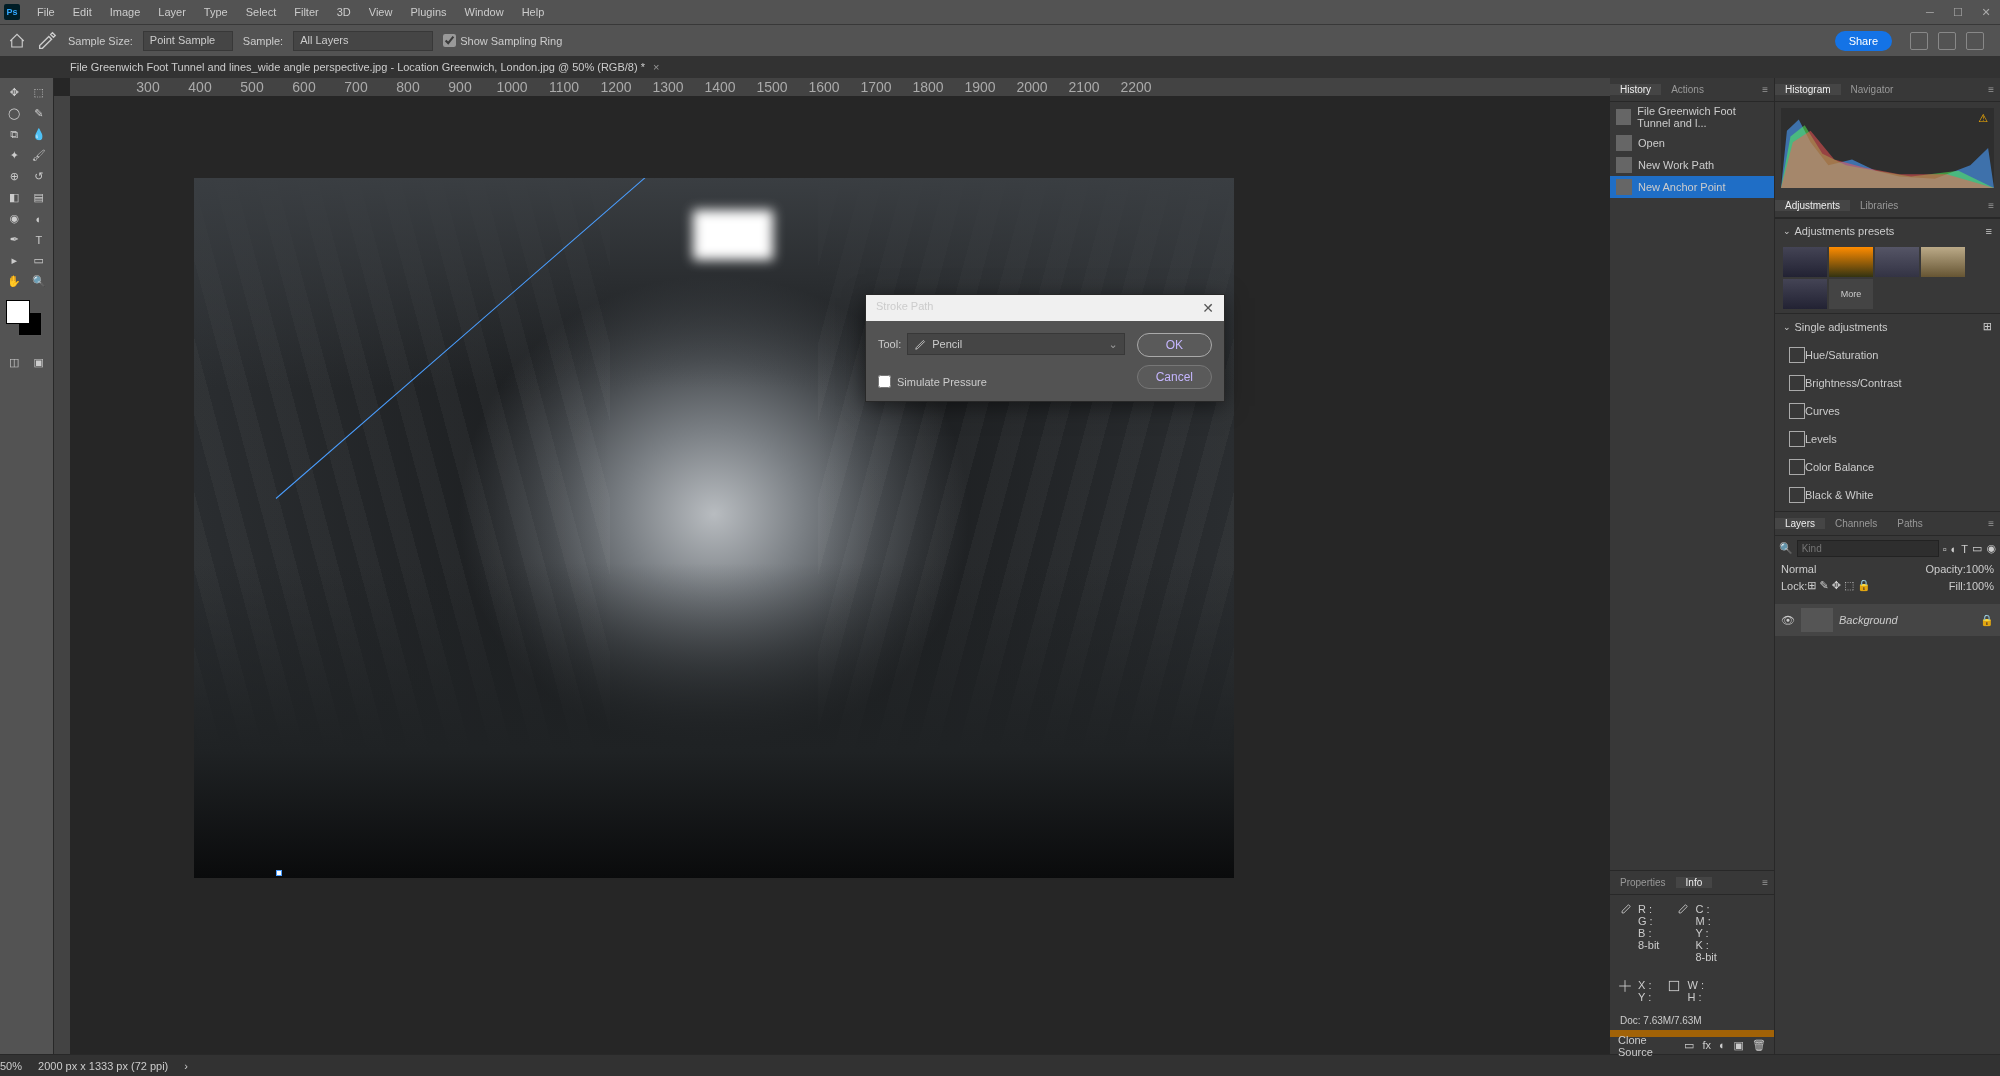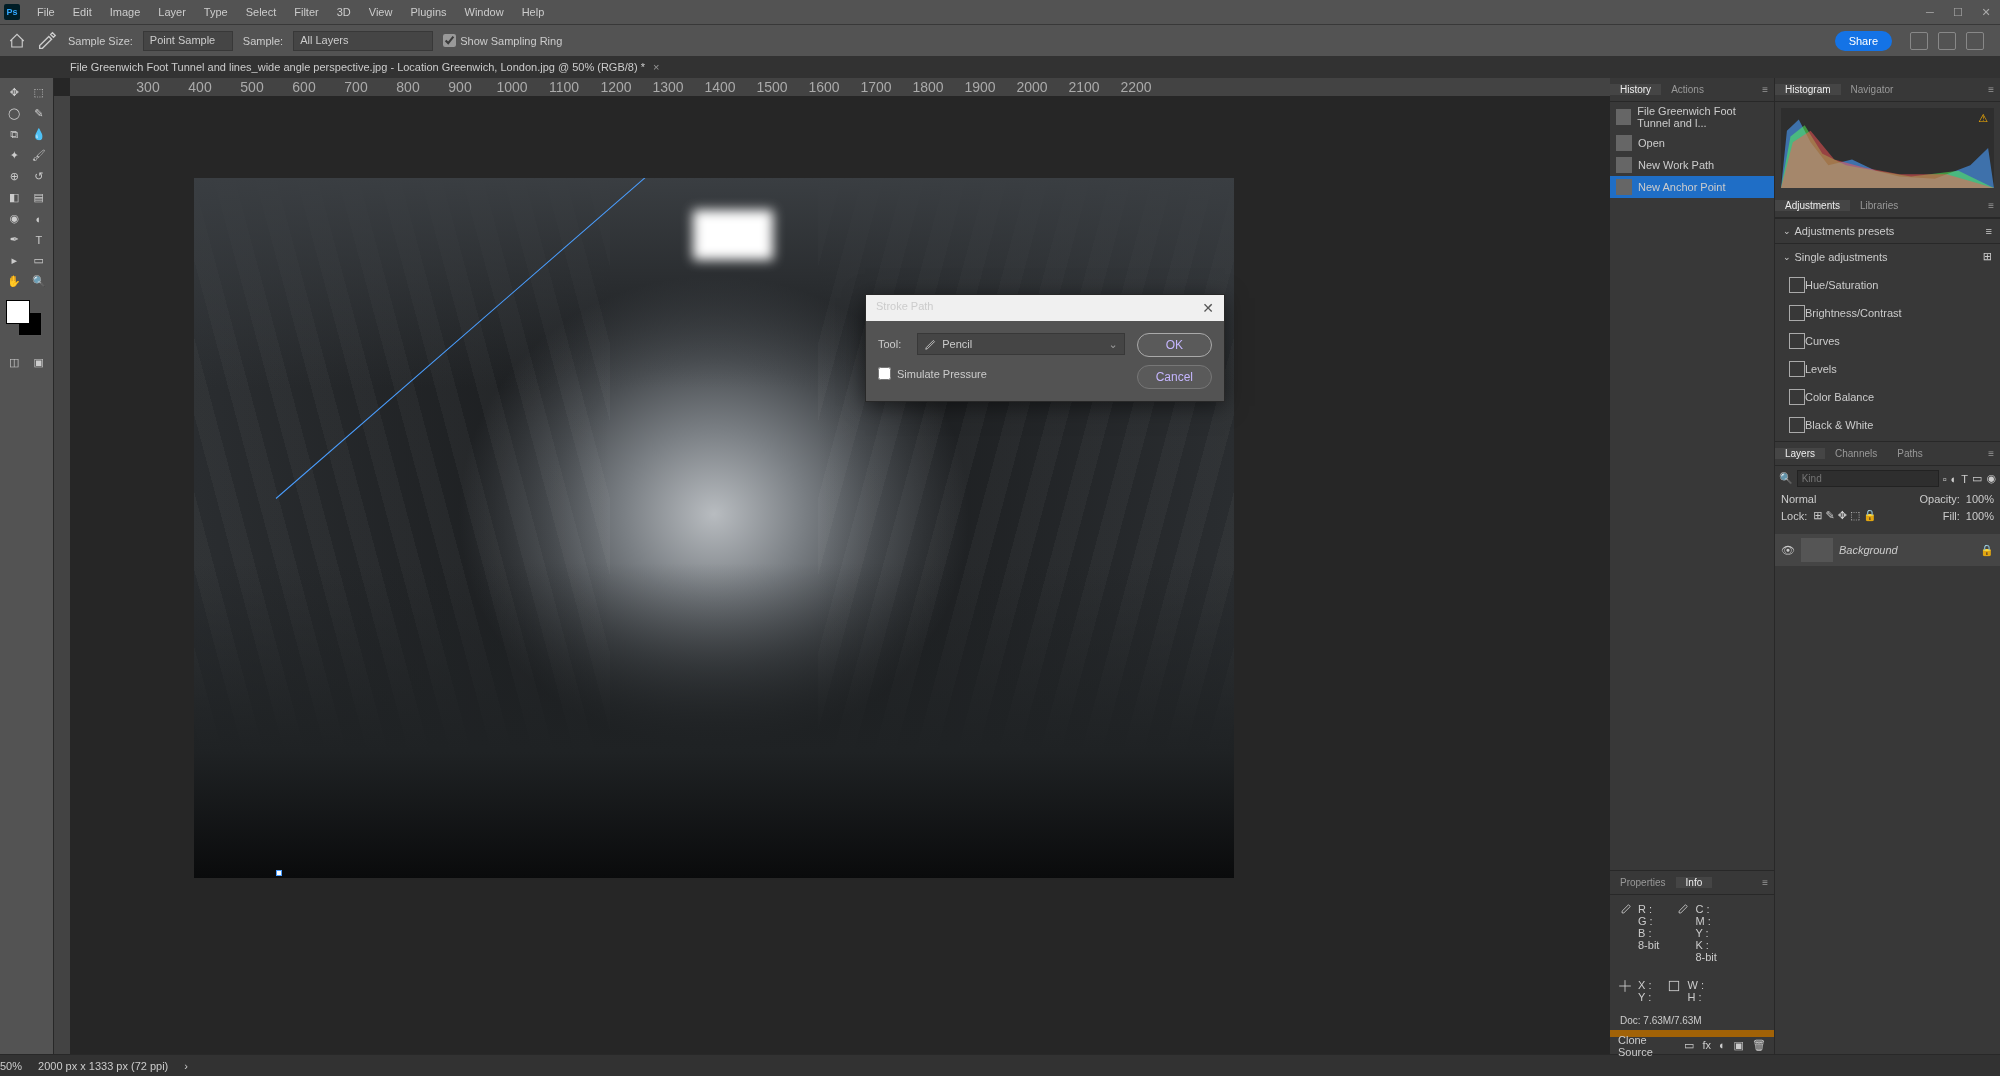--- a/index.html
+++ b/index.html
@@ -39,21 +39,21 @@
 .tunnel-floor{position:absolute;bottom:0;left:0;right:0;height:45%;background:linear-gradient(to top,#0a0b0c 0%,#1f2224 40%,transparent 100%)}
 .tunnel-wall-l{position:absolute;top:0;left:0;width:40%;height:100%;background:repeating-linear-gradient(75deg,rgba(255,255,255,0.03) 0 20px,transparent 20px 40px),linear-gradient(to right,#2a2d30,transparent)}
 .tunnel-wall-r{position:absolute;top:0;right:0;width:40%;height:100%;background:repeating-linear-gradient(-75deg,rgba(255,255,255,0.03) 0 20px,transparent 20px 40px),linear-gradient(to left,#2a2d30,transparent)}
 .path-line{position:absolute;top:320px;left:82px;width:560px;height:1px;background:#4a9eff;transform:rotate(-41deg);transform-origin:left center}
 .path-anchor{position:absolute;width:6px;height:6px;background:#fff;border:1px solid #4a9eff;bottom:2px;left:82px}
 .dialog{position:absolute;top:216px;left:811px;width:360px;background:#535353;border:1px solid #282828;box-shadow:0 4px 20px rgba(0,0,0,0.5)}
 .dialog-title{background:#f0f0f0;color:#222;padding:5px 10px;display:flex;justify-content:space-between;font-size:12px}
 .dialog-title .x{color:#555;cursor:pointer;font-size:14px}
 .dialog-body{padding:12px;display:flex;gap:12px}
 .dialog-left{flex:1}
-.dlg-row{display:flex;align-items:center;gap:16px;margin-bottom:12px}
+.dlg-row{display:flex;align-items:center;gap:6px;margin-bottom:20px}
 .dlg-select{flex:1;background:#454545;border:1px solid #383838;padding:3px 6px;display:flex;align-items:center;gap:4px}
 .dlg-select .pencil-ico{width:14px;height:14px;color:#ccc}
 .dlg-chk{display:flex;align-items:center;gap:6px}
 .dlg-chk input{accent-color:#999}
 .dialog-right{display:flex;flex-direction:column;gap:8px}
 .dlg-btn{background:#5a5a5a;border:1px solid #777;border-radius:12px;padding:4px 18px;color:#c4b5fd;cursor:pointer;font-size:12px;text-align:center}
 .dlg-btn.primary{border:1px solid #aaa}
 .panels-r{width:390px;background:#383838;display:flex}
 .panel-col1{width:190px;border-right:1px solid #282828;display:flex;flex-direction:column}
 .panel-col2{flex:1;display:flex;flex-direction:column}
@@ -76,21 +76,21 @@
 .preset.p1{background:linear-gradient(#ff8c00,#331)}
 .preset.p2{background:linear-gradient(#556,#334)}
 .preset.p3{background:linear-gradient(#ba8,#653)}
 .preset.more{background:#444;display:flex;align-items:center;justify-content:center;font-size:9px}
 .adj-list{padding:2px 0}
 .adj-item{display:flex;align-items:center;gap:0;padding:6px 14px;font-size:11px}
 .adj-item .ico{width:16px;height:16px;border:1px solid #aaa}
 .layers-panel{flex:1;display:flex;flex-direction:column;border-top:1px solid #282828}
 .layer-controls{display:flex;align-items:center;gap:4px;padding:4px}
 .layer-search{flex:1;background:#2e2e2e;border:1px solid #222;padding:2px 4px;font-size:10px}
-.layer-row2{display:flex;align-items:center;padding:2px 6px;gap:6px;font-size:10px;color:#888}
+.layer-row2{display:flex;align-items:center;padding:2px 6px;font-size:10px;color:#888}
 .layer-item{display:flex;align-items:center;gap:6px;padding:4px 6px;background:#454545;margin-top:10px}
 .layer-item .eye{width:14px}
 .layer-item .thumb{width:32px;height:24px;background:#555}
 .layer-item .name{font-style:italic;flex:1}
 .layer-item .lock{color:#999}
 .props-panel{border-top:1px solid #282828}
 .info-grid{display:flex;padding:8px;gap:16px;font-size:10px}
 .info-col{display:flex;gap:6px}
 .info-labels{display:flex;flex-direction:column;color:#999}
 .clone-bar{height:24px;background:#383838;border-top:7px solid #a16207;display:flex;align-items:center;padding:0 8px;font-size:10px}
@@ -377,20 +377,28 @@
         <span class="active">Adjustments</span>
         <span>Libraries</span>
         <span class="menu">≡</span>
       </div>
       <div class="section">
         <div class="section-hdr">
             <span class="chev">⌄</span>
             <span>Adjustments presets</span>
             <span style="margin-left:auto">≡</span>
           </div>
+        <div class="presets">
+          <div class="preset"></div>
+          <div class="preset p1"></div>
+          <div class="preset p2"></div>
+          <div class="preset p3"></div>
+          <div class="preset"></div>
+          <div class="preset more">More</div>
+        </div>
       </div>
       <div class="section">
         <div class="section-hdr">
             <span class="chev">⌄</span>
             <span>Single adjustments</span>
             <span style="margin-left:auto">⊞</span>
           </div>
         <div class="adj-list">
           <div class="adj-item">
               <div class="ico"></div>

